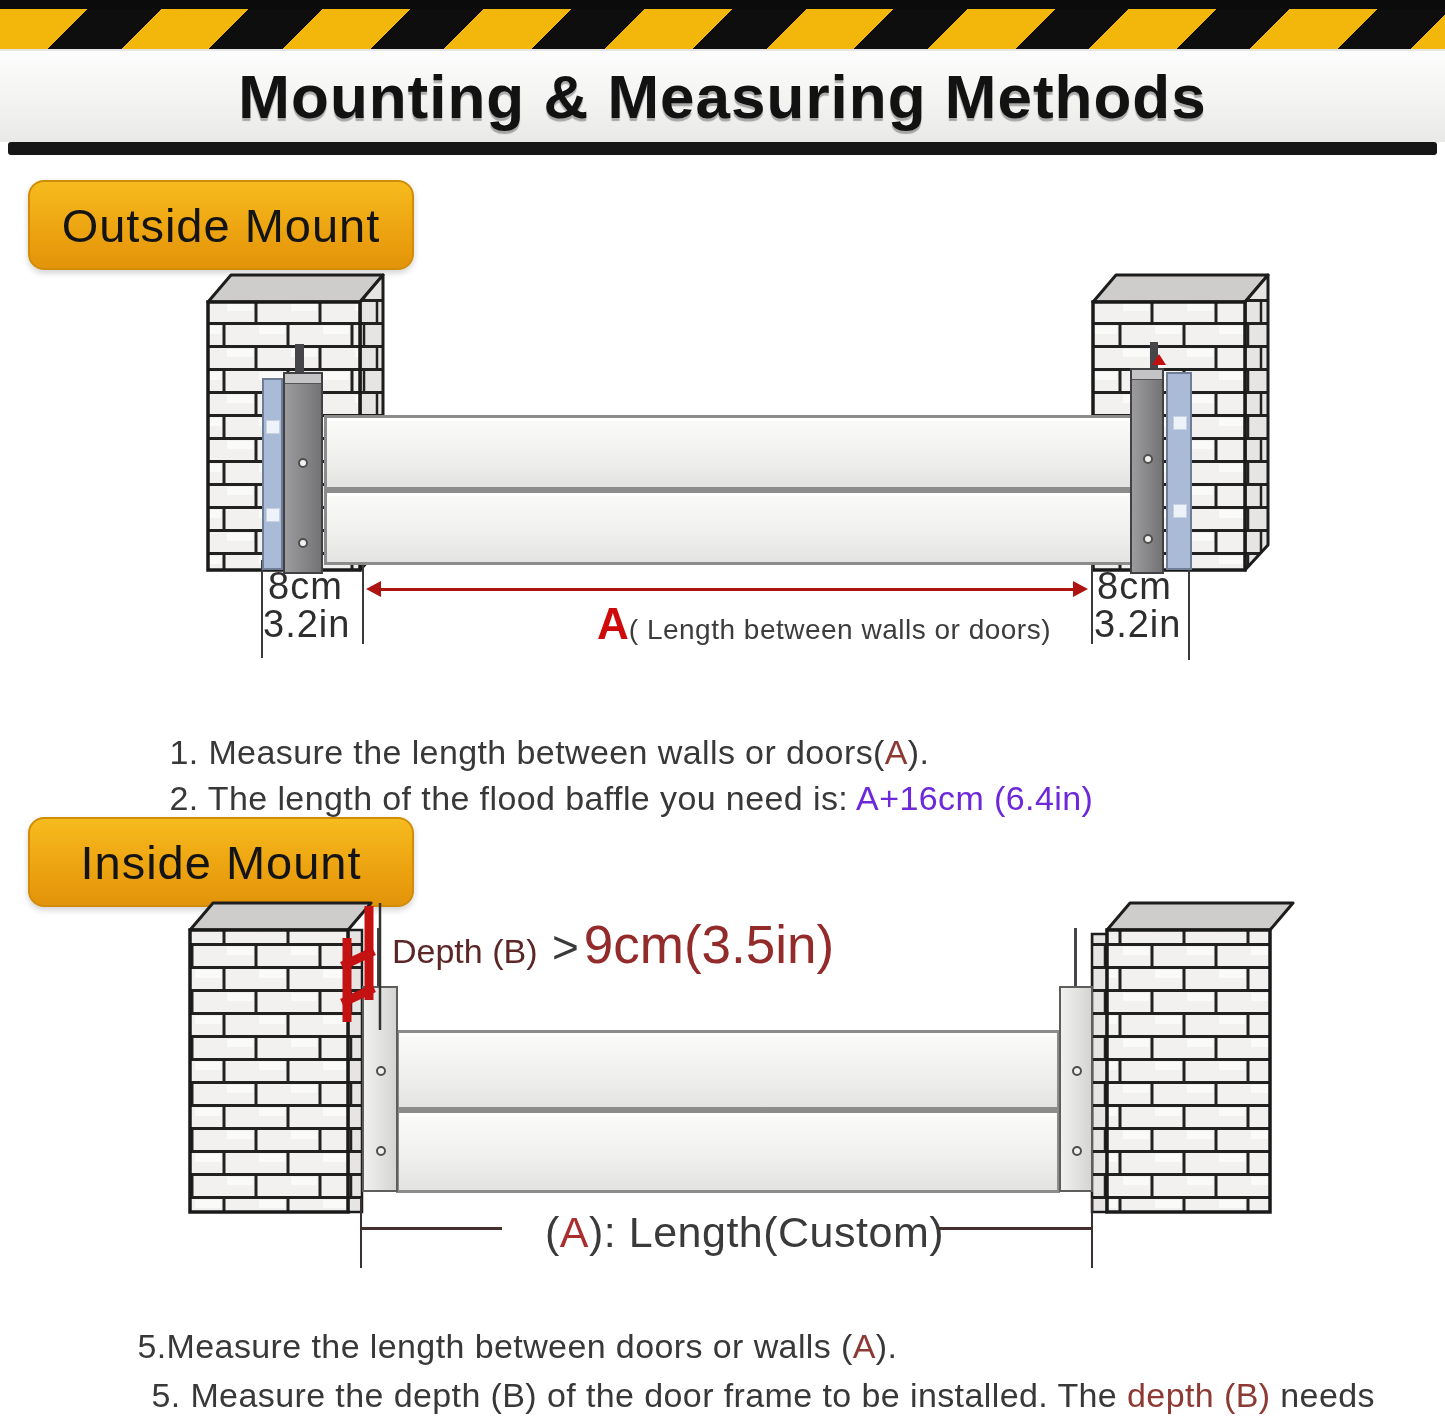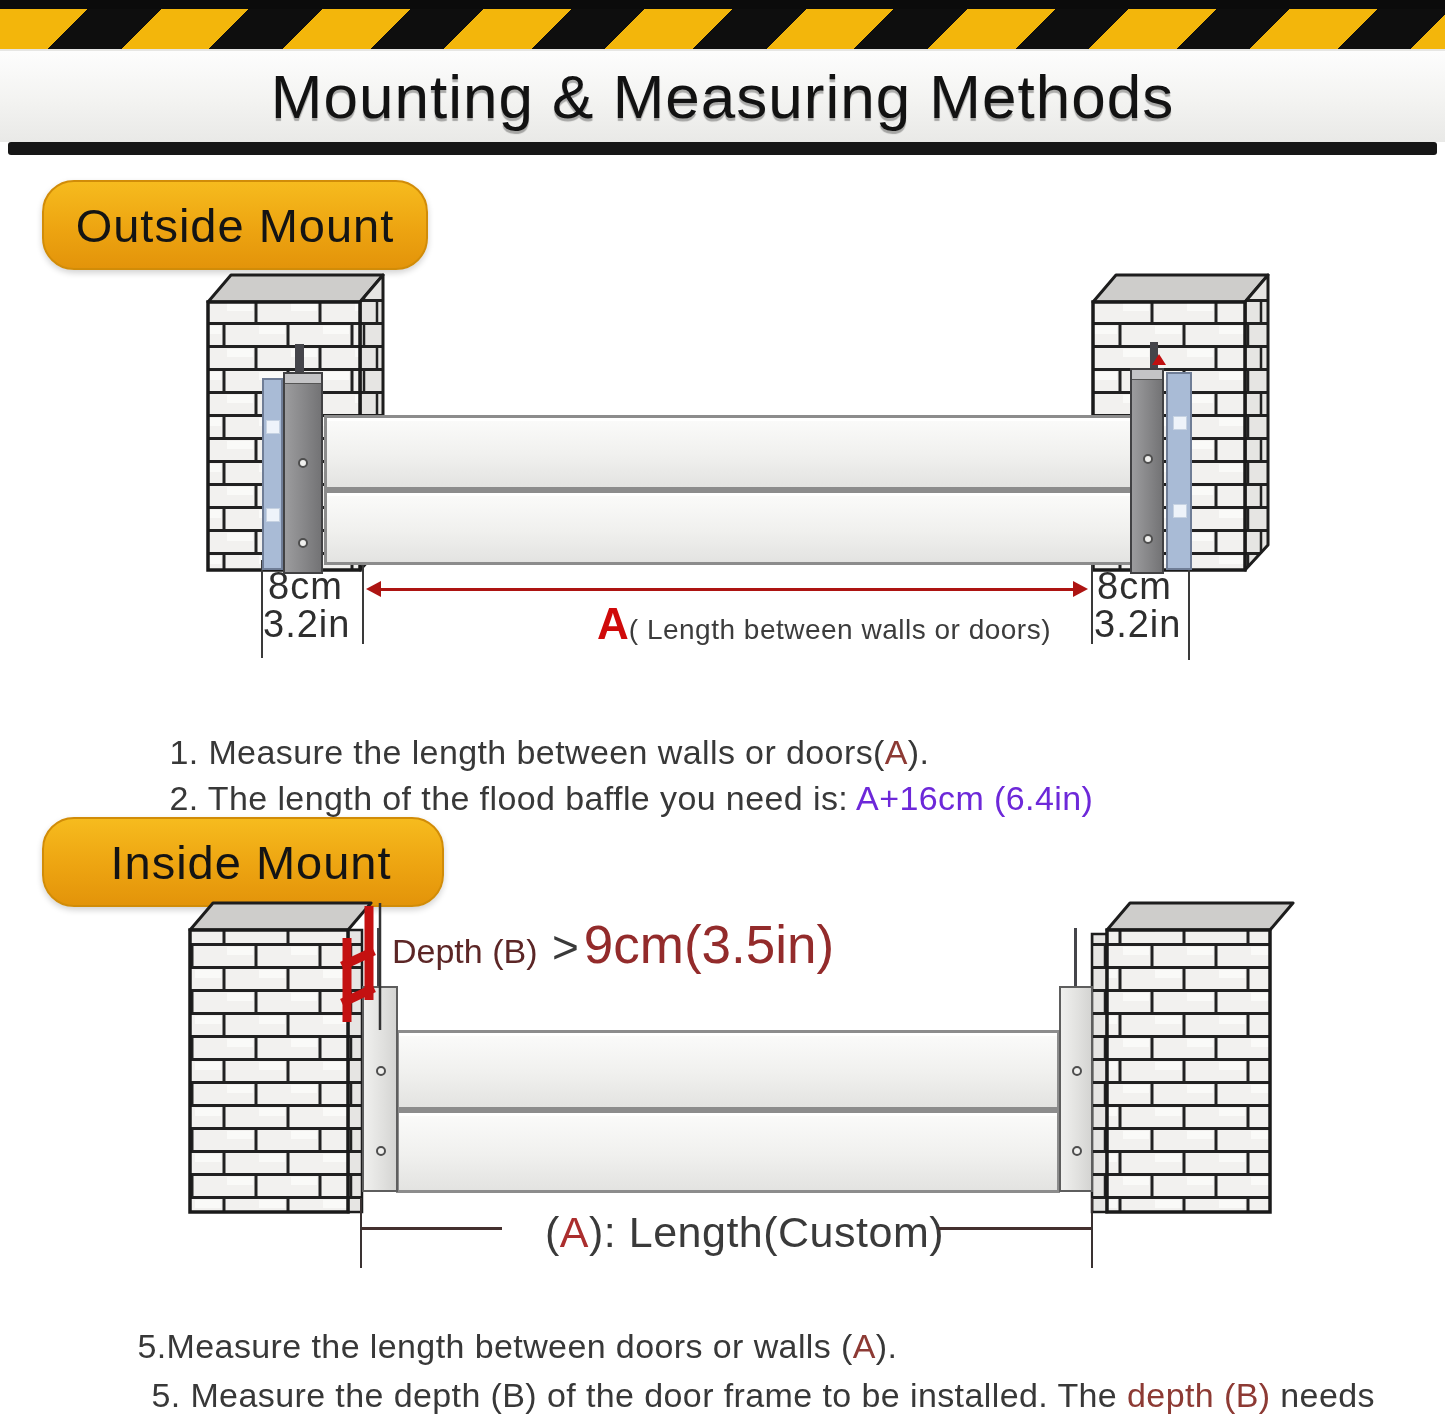--- a/index.html
+++ b/index.html
@@ -8,29 +8,29 @@
   .abs{position:absolute;}
 
   
   .hazard-topbar{left:0;top:0;width:1445px;height:9px;background:#0b0b0b;}
   .hazard-stripes{left:0;top:9px;width:1445px;height:40px;
      background:repeating-linear-gradient(135deg,#f3b60b 0 62px,#0e0e0e 62px 114px);
      border-bottom:2px solid #e6e6e4;}
   .titlebar{left:0;top:51px;width:1445px;height:91px;
      background:linear-gradient(180deg,#fdfdfd 0%,#f3f3f1 55%,#e9e9e7 100%);
      display:flex;align-items:center;justify-content:center;}
-  .page-title{font-size:62px;font-weight:400;color:#121212;letter-spacing:1px;
+  .page-title{font-size:62px;font-weight:700;color:#121212;letter-spacing:1px;
      text-shadow:0 3px 1px rgba(0,0,0,.30), 0 -1px 0 rgba(255,255,255,.65);}
   .title-underline{left:8px;top:142px;width:1429px;height:13px;background:#161616;border-radius:3px;}
 
   
-  .badge{width:382px;height:86px;border-radius:32px;
+  .badge{width:382px;height:86px;border-radius:16px;
      background:linear-gradient(180deg,#f6bb1e 0%,#eda411 55%,#e3940a 100%);
      border:2px solid #d18c08;box-shadow:0 3px 6px rgba(0,0,0,.18);
-     display:flex;align-items:center;justify-content:center;margin-left:14px;}
+     display:flex;align-items:center;justify-content:center;}
   .badge span{font-size:47px;color:#141414;letter-spacing:1px;}
 
   
   .rail-blue{background:#a9bbd6;border:2px solid #6f7d96;box-sizing:border-box;}
   .rail-blue .sq{position:absolute;width:12px;height:12px;background:#eef3fa;border:1px solid #c6d2e2;}
   .channel{background:linear-gradient(90deg,#9c9c9e 0%,#868688 55%,#737375 100%);
      border:2px solid #414143;box-sizing:border-box;}
   .channel .bevel{position:absolute;left:0;top:0;right:0;height:9px;background:#c4c4c6;border-bottom:1px solid #555;}
   .hole{position:absolute;width:10px;height:10px;border-radius:50%;background:#f0f0ee;border:2px solid #4e4e4e;box-sizing:border-box;}
   .pin{background:#45454a;}
@@ -161,21 +161,21 @@
     <span class="a-rest">( Length between walls or doors)</span>
   </div>
 
   <div class="abs instr" style="left:130px;top:694px;">
     <span>1. Measure the length between walls or doors(</span><span class="em1">A</span><span>).</span>
   </div>
   <div class="abs instr" style="left:130px;top:740px;">
     <span>2. The length of the flood baffle you need is: </span><span class="em2">A+16cm (6.4in)</span><span></span>
   </div>
 
-  <div class="abs badge" style="left:28px;top:817px;padding-left:16px;">
+  <div class="abs badge" style="left:28px;top:817px;">
     <span>Inside Mount</span>
   </div>
 
   <svg class="abs" style="left:185px;top:895px;" width="195" height="322" viewBox="185 895 195 322">
     <polygon points="190,930 348,930 371,903 213,903" fill="#cecdcb" stroke="#1d1d1d" stroke-width="3" stroke-linejoin="round"></polygon>
     <rect x="348" y="930" width="14" height="282" fill="url(#pEnds)" stroke="#1d1d1d" stroke-width="2.5"></rect>
     <rect x="190" y="930" width="158" height="282" fill="url(#pBricks)" stroke="#1a1a1a" stroke-width="3.5"></rect>
   </svg>
 
   <svg class="abs" style="left:1088px;top:895px;" width="212" height="322" viewBox="1088 895 212 322">

